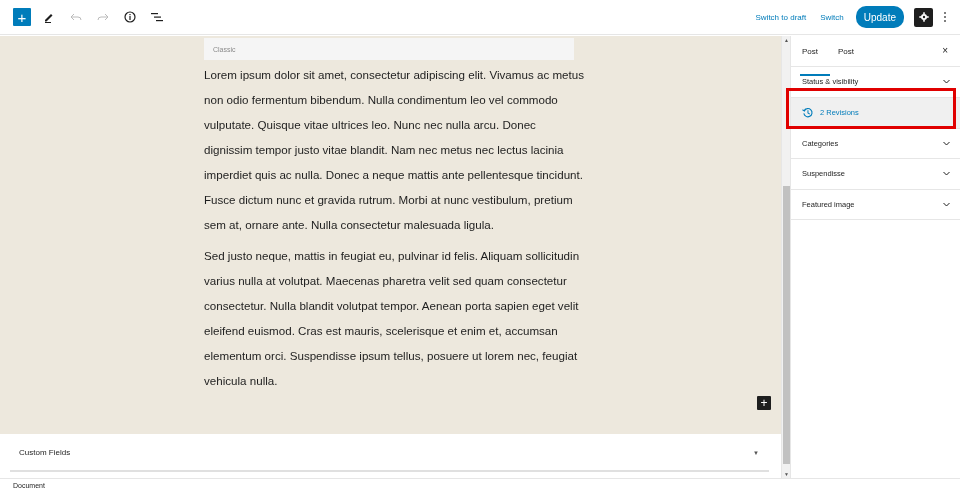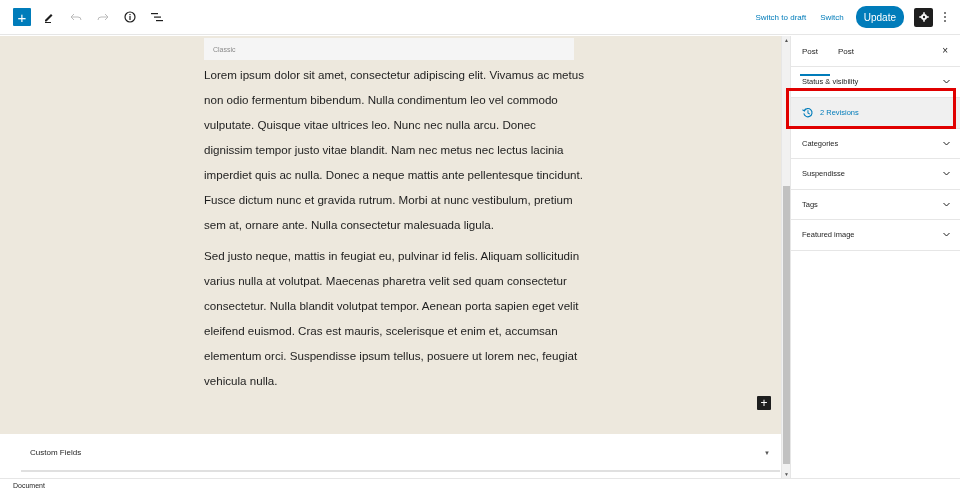--- a/index.html
+++ b/index.html
@@ -18,21 +18,21 @@
   .more-btn i { width: 2px; height: 2px; background: #555; border-radius: 50%; display: block; }
 
   
   .editor { position: absolute; left: 0; top: 36px; width: 781px; height: 398px; background: #ede8dd; }
   .classic-bar { position: absolute; left: 204px; top: 2px; width: 370px; height: 22px; background: #f5f5f5; font-size: 7px; color: #8a8a8a; padding: 8px 9px 0; }
   .content { position: absolute; left: 204px; top: 26px; width: 380px; font-size: 11.6px; line-height: 25px; color: #1e1e1e; }
   .content p { margin-bottom: 6px; }
   .block-add { position: absolute; left: 757px; top: 360px; width: 14px; height: 14px; background: #1e1e1e; color: #fff; font-size: 12px; line-height: 14px; text-align: center; border-radius: 1px; }
 
   
-  .metabox-area { position: absolute; left: 0; top: 434px; width: 781px; height: 44px; background: #fff; margin-left: 11px; }
+  .metabox-area { position: absolute; left: 0; top: 434px; width: 781px; height: 44px; background: #fff; }
   .custom-fields { position: absolute; left: 10px; top: 1px; width: 759px; height: 37px; border-bottom: 2px solid #e0e0e0; display: flex; align-items: center; padding-left: 9px; font-size: 8px; color: #1e1e1e; }
   .cf-toggle { margin-left: auto; margin-right: 10px; font-size: 6px; color: #555; }
 
   
   .scrollbar { position: absolute; left: 781px; top: 36px; width: 9px; height: 442px; background: #f1f1f1; border-left: 1px solid #e6e6e6; }
   .scroll-up { position: absolute; top: 1px; left: 2px; font-size: 5px; color: #555; }
   .scroll-thumb { position: absolute; left: 1px; top: 150px; width: 7px; height: 278px; background: #c1c1c1; }
   .scroll-down { position: absolute; bottom: 1px; left: 2px; font-size: 5px; color: #555; }
 
   
@@ -163,28 +163,20 @@
   </div>
   <div class="panel">
     <span>Suspendisse</span>
     <span class="chev">
         <svg width="7" height="5" viewBox="0 0 7 5">
           <path d="M0.5 1 L3.5 4 L6.5 1" stroke="#1e1e1e" stroke-width="1" fill="none"></path>
         </svg>
       </span>
   </div>
   <div class="panel">
-    <span>Tags</span>
-    <span class="chev">
-        <svg width="7" height="5" viewBox="0 0 7 5">
-          <path d="M0.5 1 L3.5 4 L6.5 1" stroke="#1e1e1e" stroke-width="1" fill="none"></path>
-        </svg>
-      </span>
-  </div>
-  <div class="panel">
     <span>Featured image</span>
     <span class="chev">
         <svg width="7" height="5" viewBox="0 0 7 5">
           <path d="M0.5 1 L3.5 4 L6.5 1" stroke="#1e1e1e" stroke-width="1" fill="none"></path>
         </svg>
       </span>
   </div>
 </div>
 
 <div class="highlight"></div>

